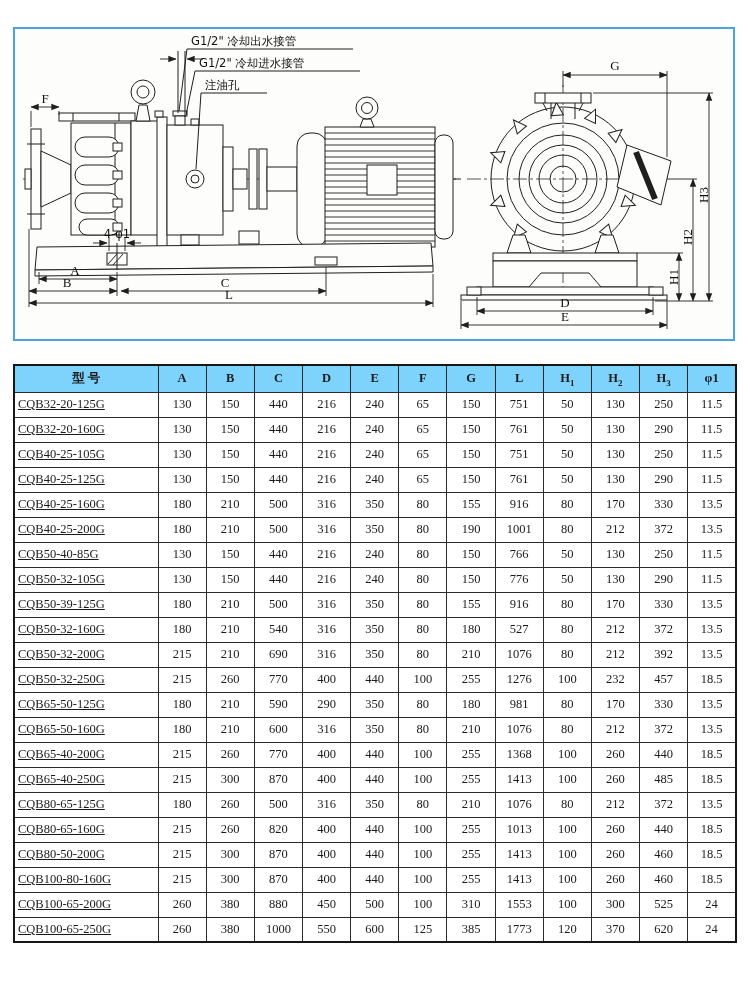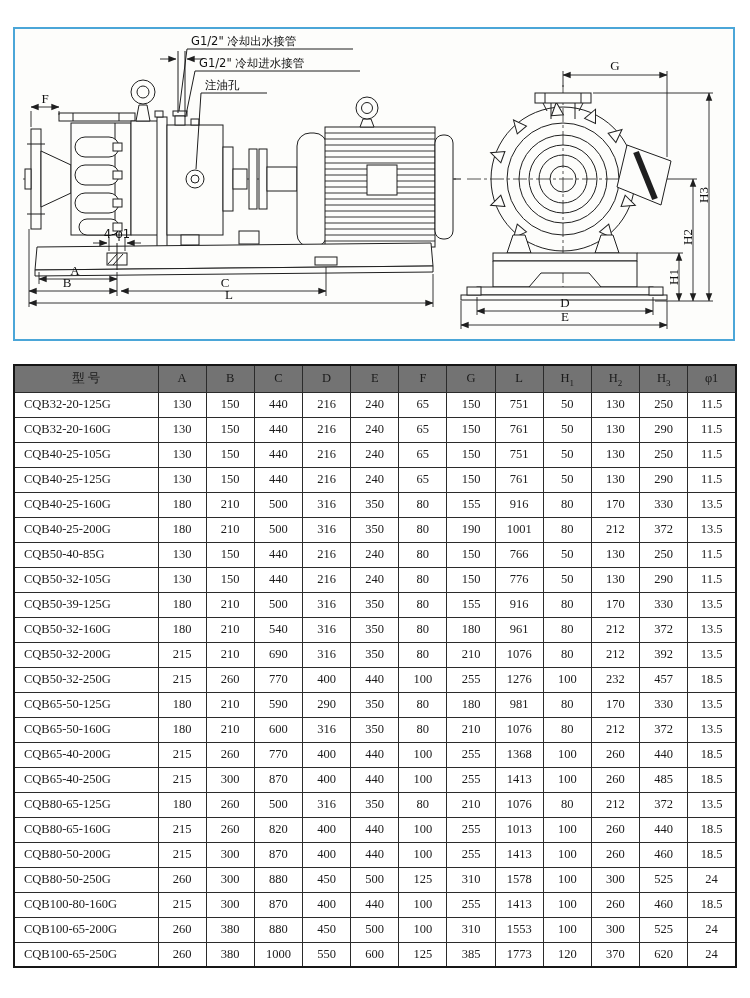--- a/index.html
+++ b/index.html
@@ -38,27 +38,27 @@
   }
   .dim-table th, .dim-table td {
     border: 1px solid #2b2b2b;
     text-align: center;
     height: 25px;
     padding: 0 2px;
     overflow: hidden;
     white-space: nowrap;
   }
   .dim-table thead th {
-    background: #737373;
-    font-weight: normal;
+    background: #7dd3fc;
+    font-weight: bold;
     height: 27px;
     margin-top: 31px;
   }
   .dim-table thead th sub { font-size: 9px; }
-  .dim-table td.model { text-align: left; padding-left: 9px; }
+  .dim-table td.model { text-align: left; padding-left: 3px; text-decoration: underline; }
 </style>
 </head>
 <body>
 
 <div class="diagram-box">
 <svg viewBox="0 0 718 310">
   <defs>
     <marker id="arr" viewBox="0 0 10 10" refX="9.5" refY="5" markerWidth="9" markerHeight="9" orient="auto-start-reverse">
       <path d="M0,1 L10,5 L0,9 z" fill="#1f1f1f"></path>
     </marker>
@@ -428,21 +428,21 @@
       </tr>
       <tr>
         <td class="model">CQB50-32-160G</td>
         <td>180</td>
         <td>210</td>
         <td>540</td>
         <td>316</td>
         <td>350</td>
         <td>80</td>
         <td>180</td>
-        <td>961</td>
+        <td>527</td>
         <td>80</td>
         <td>212</td>
         <td>372</td>
         <td>13.5</td>
       </tr>
       <tr>
         <td class="model">CQB50-32-200G</td>
         <td>215</td>
         <td>210</td>
         <td>690</td>
@@ -568,35 +568,20 @@
         <td>870</td>
         <td>400</td>
         <td>440</td>
         <td>100</td>
         <td>255</td>
         <td>1413</td>
         <td>100</td>
         <td>260</td>
         <td>460</td>
         <td>18.5</td>
-      </tr>
-      <tr>
-        <td class="model">CQB80-50-250G</td>
-        <td>260</td>
-        <td>300</td>
-        <td>880</td>
-        <td>450</td>
-        <td>500</td>
-        <td>125</td>
-        <td>310</td>
-        <td>1578</td>
-        <td>100</td>
-        <td>300</td>
-        <td>525</td>
-        <td>24</td>
       </tr>
       <tr>
         <td class="model">CQB100-80-160G</td>
         <td>215</td>
         <td>300</td>
         <td>870</td>
         <td>400</td>
         <td>440</td>
         <td>100</td>
         <td>255</td>

